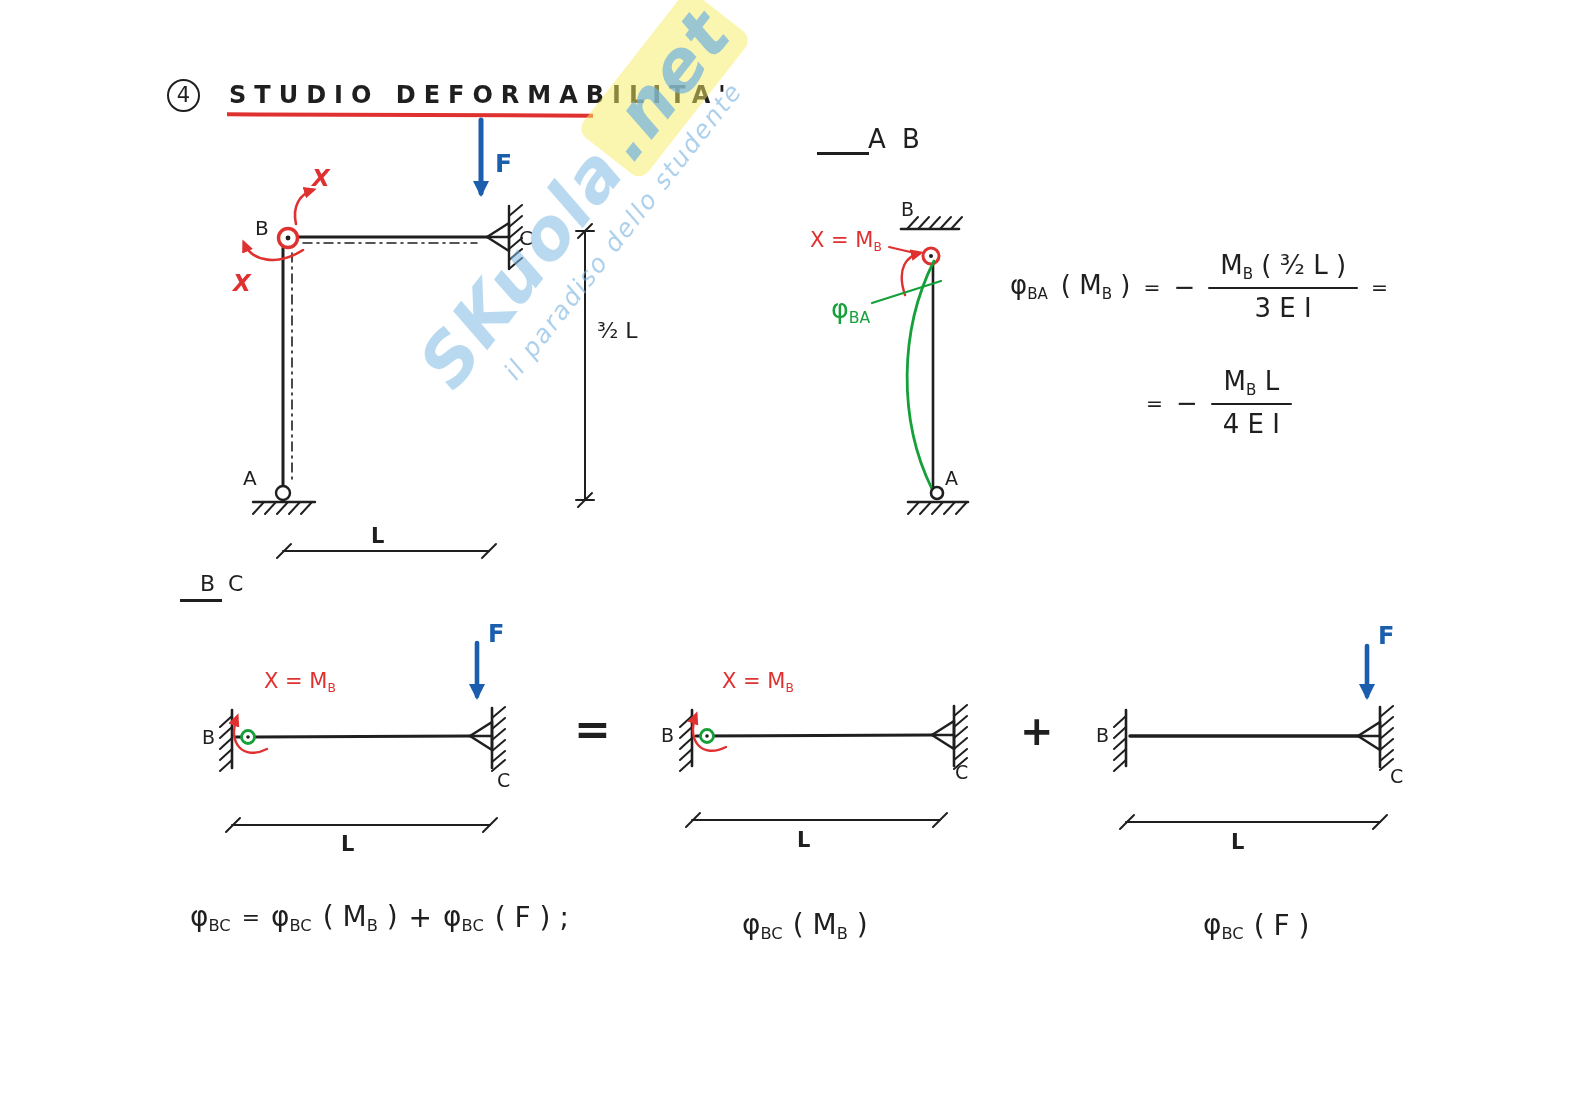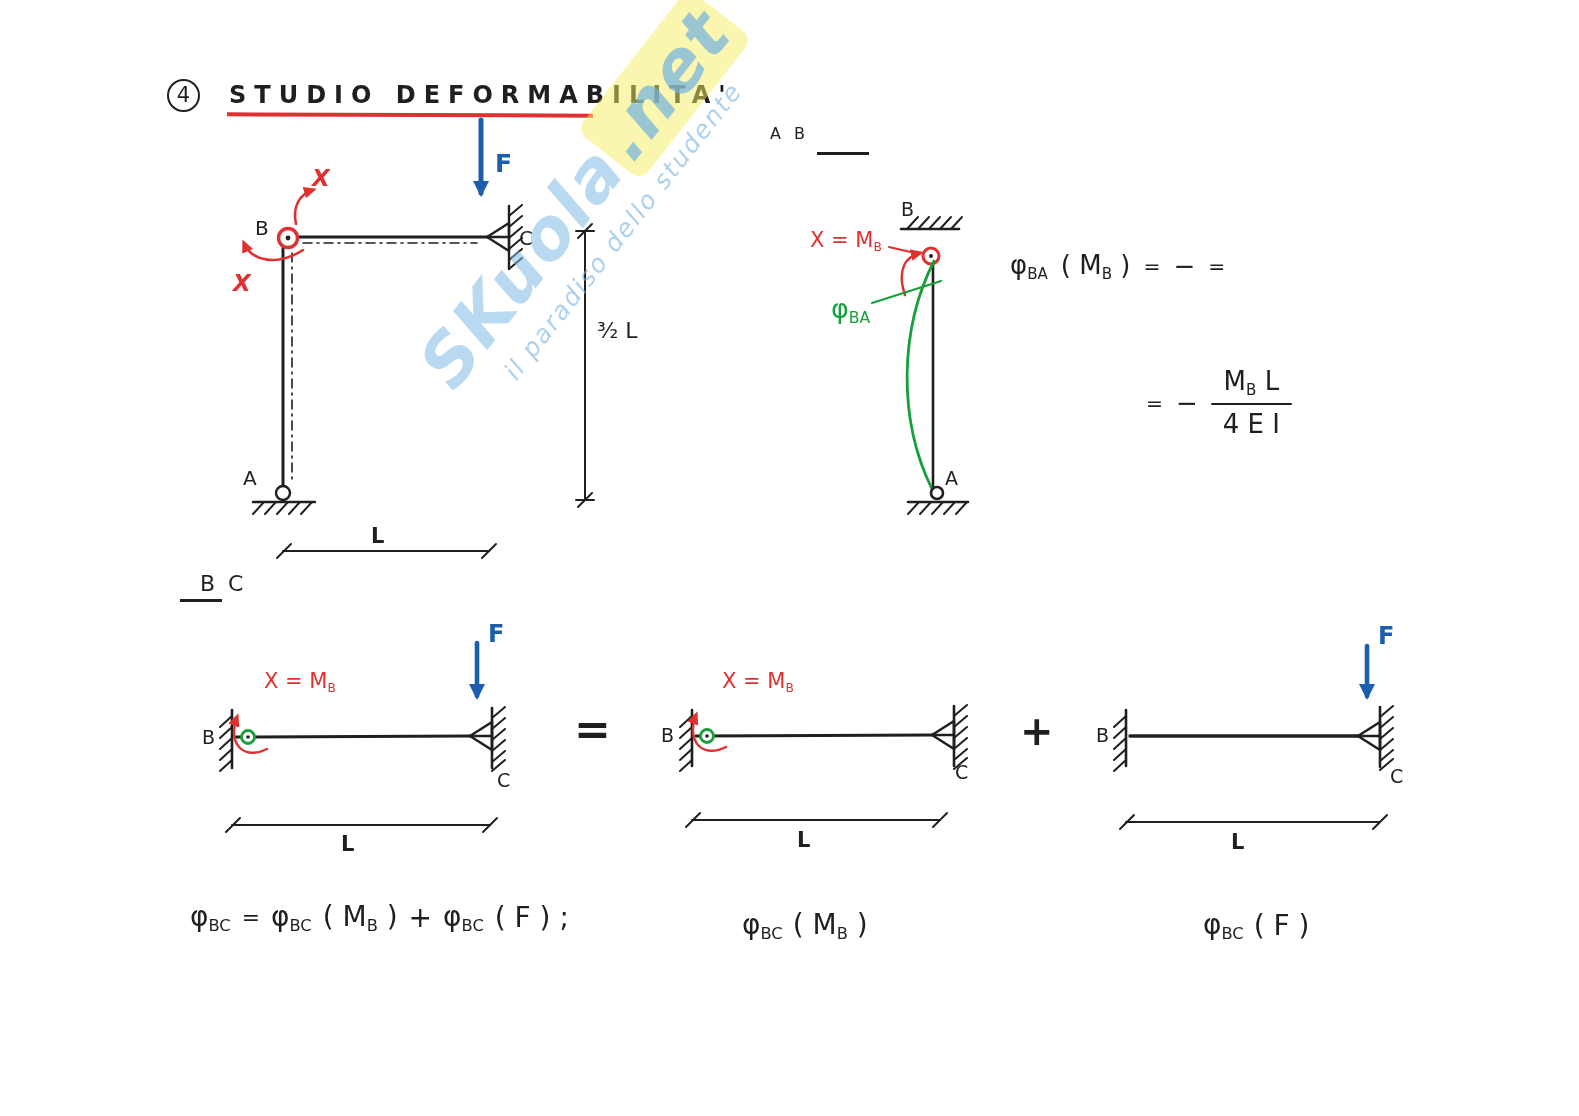--- a/index.html
+++ b/index.html
@@ -162,36 +162,41 @@
 
   <span class="lbl blue" style="left:495px;top:149px;font-size:25px;font-weight:700;">F</span>
   <span class="lbl red" style="left:312px;top:165px;font-size:23px;font-weight:700;font-style:italic;">X</span>
   <span class="lbl red" style="left:233px;top:270px;font-size:23px;font-weight:700;font-style:italic;">X</span>
   <span class="lbl" style="left:255px;top:216px;font-size:20px;">B</span>
   <span class="lbl" style="left:519px;top:226px;font-size:20px;">C</span>
   <span class="lbl" style="left:243px;top:466px;font-size:20px;">A</span>
   <span class="lbl" style="left:597px;top:318px;font-size:22px;">³⁄₂ L</span>
   <span class="lbl" style="left:371px;top:524px;font-size:21px;font-weight:600;">L</span>
 
-  <span class="lbl" style="left:770px;top:124px;font-size:16px;letter-spacing:4px;">A B</span>
+  <span class="lbl" style="left:868px;top:124px;font-size:26px;letter-spacing:4px;">A B</span>
   <div class="uline" style="left:817px;top:152px;width:52px;height:2.5px;background:#1f1f1f;"></div>
   <span class="lbl" style="left:901px;top:198px;font-size:19px;">B</span>
   <span class="lbl" style="left:945px;top:467px;font-size:19px;">A</span>
   <span class="lbl red" style="left:810px;top:228px;font-size:21px;">
     <span>X = M</span><sub>B</sub>
   </span>
   <span class="lbl green" style="left:831px;top:293px;font-size:27px;">
     <span>φ</span><sub>BA</sub>
   </span>
 
   <div class="lbl row" style="left:1010px;top:250px;font-size:26px;">
     <span><span>φ</span><sub>BA</sub></span>
     <span><span>( M</span><sub>B</sub><span> )</span></span>
     <span class="smalleq">=</span>
     <span>−</span>
+    <span class="frac">
+      <span class="num"><span>M</span><sub>B</sub><span> ( ³⁄₂ L )</span></span>
+      <span class="bar"></span>
+      <span class="den">3 E I</span>
+    </span>
     <span class="smalleq">=</span>
   </div>
 
   <div class="lbl row" style="left:1146px;top:366px;font-size:26px;">
     <span class="smalleq">=</span>
     <span>−</span>
     <span class="frac">
       <span class="num"><span>M</span><sub>B</sub><span>  L</span></span>
       <span class="bar"></span>
       <span class="den">4 E I</span>

